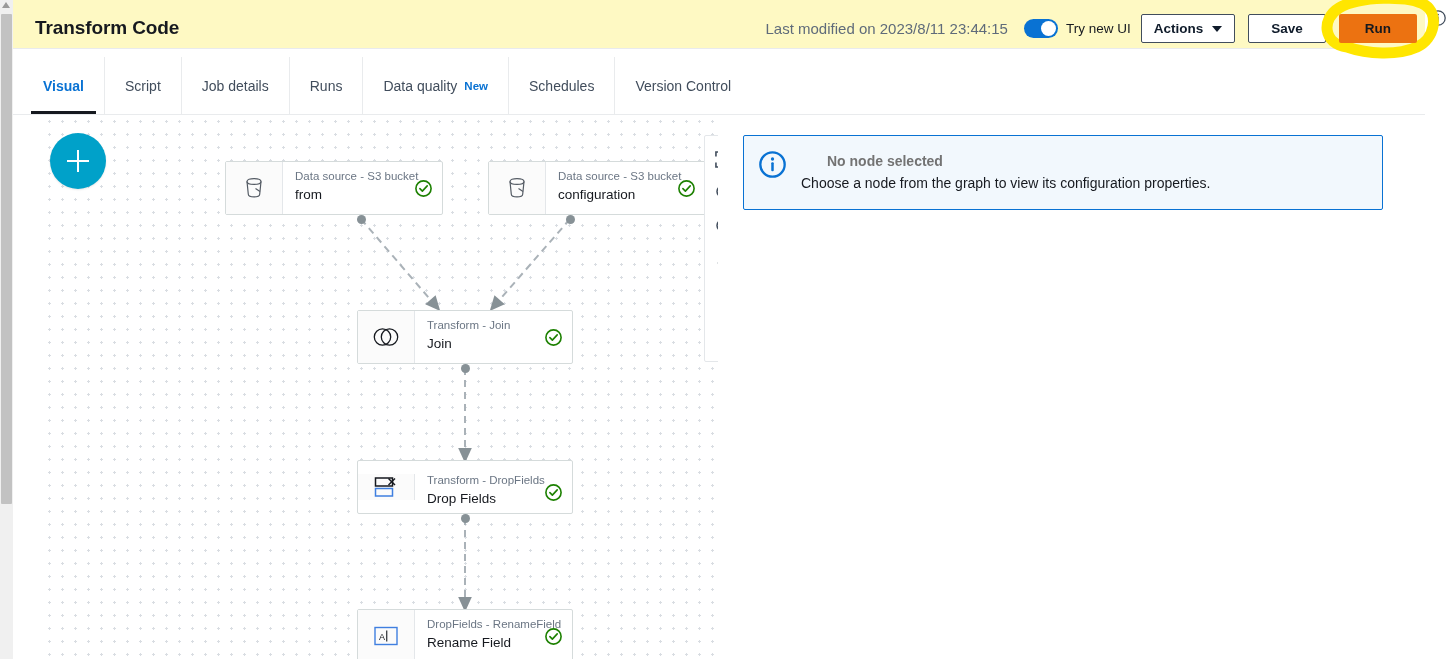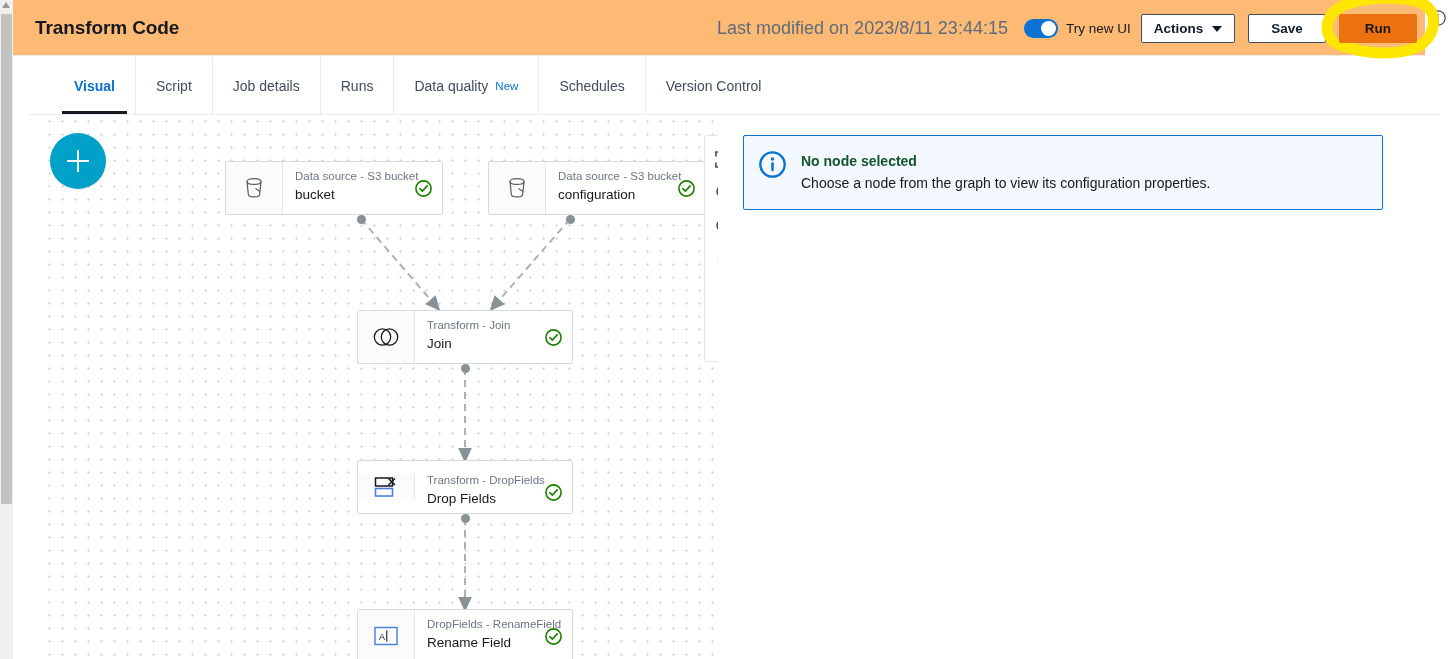--- a/index.html
+++ b/index.html
@@ -34,36 +34,36 @@
   
   .app {
     position: absolute; left: 13px; top: 0;
     width: 1442px; height: 659px;
     background: #ffffff;
   }
 
   
   .header {
     position: absolute; left: 0; top: 0;
-    width: 1412px; height: 56px;
-    background: #fdba74;
+    width: 1412px; height: 49px;
+    background: #fef9c3;
     border-bottom: 1px solid #e9ebed;
     box-sizing: border-box;
   }
   .page-title {
     position: absolute; left: 22px; top: 17px;
     font-size: 19px; font-weight: bold; color: #16191f;
     letter-spacing: -0.1px;
   }
   .header-right {
     position: absolute; right: 8px; top: 0; height: 57px;
     display: flex; align-items: center; gap: 0px;
   }
   .last-modified {
-    font-size: 18px; color: #5f6b7a; margin-right: 16px;
+    font-size: 15px; color: #5f6b7a; margin-right: 16px;
     white-space: nowrap;
   }
   .toggle-wrap {
     display: flex; align-items: center; gap: 8px; margin-right: 10px;
   }
   .toggle {
     width: 34px; height: 19px; border-radius: 10px;
     background: #0972d3; position: relative; cursor: pointer;
     flex: 0 0 auto;
   }
@@ -100,45 +100,45 @@
     width: 122px; height: 62px; z-index: 1;
     pointer-events: none;
   }
   .info-corner {
     position: absolute; right: 8px; top: 9px;
     width: 18px; height: 18px;
   }
 
   
   .tabs {
-    position: absolute; left: 15px; top: 57px;
+    position: absolute; left: 0; top: 57px;
     width: 1412px; height: 58px;
     background: #ffffff;
     border-bottom: 1px solid #e9ebed;
     box-sizing: border-box;
     display: flex; align-items: stretch;
-    padding-left: 26px;
+    padding-left: 10px;
   }
   .tab {
     display: flex; align-items: center; gap: 7px;
     padding: 0 20px;
     font-size: 14px; color: #414d5c;
     cursor: pointer;
     border-right: 1px solid #e9ebed;
     position: relative;
     white-space: nowrap;
   }
   .tab:last-child { border-right: none; }
   .tab.active { color: #0972d3; font-weight: bold; }
   .tab.active::after {
     content: ""; position: absolute; left: 8px; right: 8px; bottom: 0;
     height: 3px; background: #16191f;
   }
   .tab .badge-new {
-    font-size: 11.5px; color: #0972d3; font-weight: normal;
+    font-size: 11.5px; color: #0972d3; font-weight: bold;
   }
 
   
   .canvas {
     position: absolute; left: 0; top: 115px;
     width: 704px; height: 544px;
     background-color: #ffffff;
     background-image: radial-gradient(#d9dde2 1px, transparent 1.1px);
     background-size: 13px 13px;
     border-right: 1px solid #dfe3e8;
@@ -227,21 +227,21 @@
     width: 640px;
     background: #f2f8fd;
     border: 1px solid #0972d3;
     border-radius: 2px;
     box-sizing: border-box;
     padding: 14px 14px 16px 14px;
     display: flex; gap: 14px;
   }
   .alert-info .alert-text { padding-top: 1px; }
   .alert-title {
-    font-size: 14px; font-weight: bold; color: #14532d; line-height: 20px;
+    font-size: 14px; font-weight: bold; color: #737373; line-height: 20px; margin-left: 26px;
   }
   .alert-body {
     font-size: 14px; color: #16191f; line-height: 20px; margin-top: 2px;
   }
 </style>
 </head>
 <body>
 
 <div id="root">
 
@@ -340,21 +340,21 @@
       <div class="node" style="left:182px;top:46px;width:218px;">
         <div class="node-icon">
           <svg width="26" height="26" viewBox="0 0 26 26">
             <path d="M6,6.5 C6,4.8 9.2,3.6 13,3.6 C16.8,3.6 20,4.8 20,6.5 L18.7,19.2 C18.6,20.8 16.1,21.9 13,21.9 C9.9,21.9 7.4,20.8 7.3,19.2 Z" fill="none" stroke="#545b64" stroke-width="1.2"></path>
             <path d="M6,6.5 C6,8.2 9.2,9.4 13,9.4 C16.8,9.4 20,8.2 20,6.5" fill="none" stroke="#545b64" stroke-width="1.2"></path>
             <path d="M14.5,13.5 L19,16.5" fill="none" stroke="#545b64" stroke-width="1.2"></path>
           </svg>
         </div>
         <div class="node-body">
           <div class="node-type">Data source - S3 bucket</div>
-          <div class="node-name">bucket</div>
+          <div class="node-name">from</div>
           <svg class="node-status" viewBox="0 0 20 20">
             <circle cx="10" cy="10" r="8" fill="none" stroke="#1d8102" stroke-width="1.7"></circle>
             <path d="M6.2,10.2 L8.8,12.8 L13.9,7.2" fill="none" stroke="#1d8102" stroke-width="1.7" stroke-linecap="round" stroke-linejoin="round"></path>
           </svg>
         </div>
       </div>
 
       <div class="node" style="left:445px;top:46px;width:218px;">
         <div class="node-icon">
           <svg width="26" height="26" viewBox="0 0 26 26">

